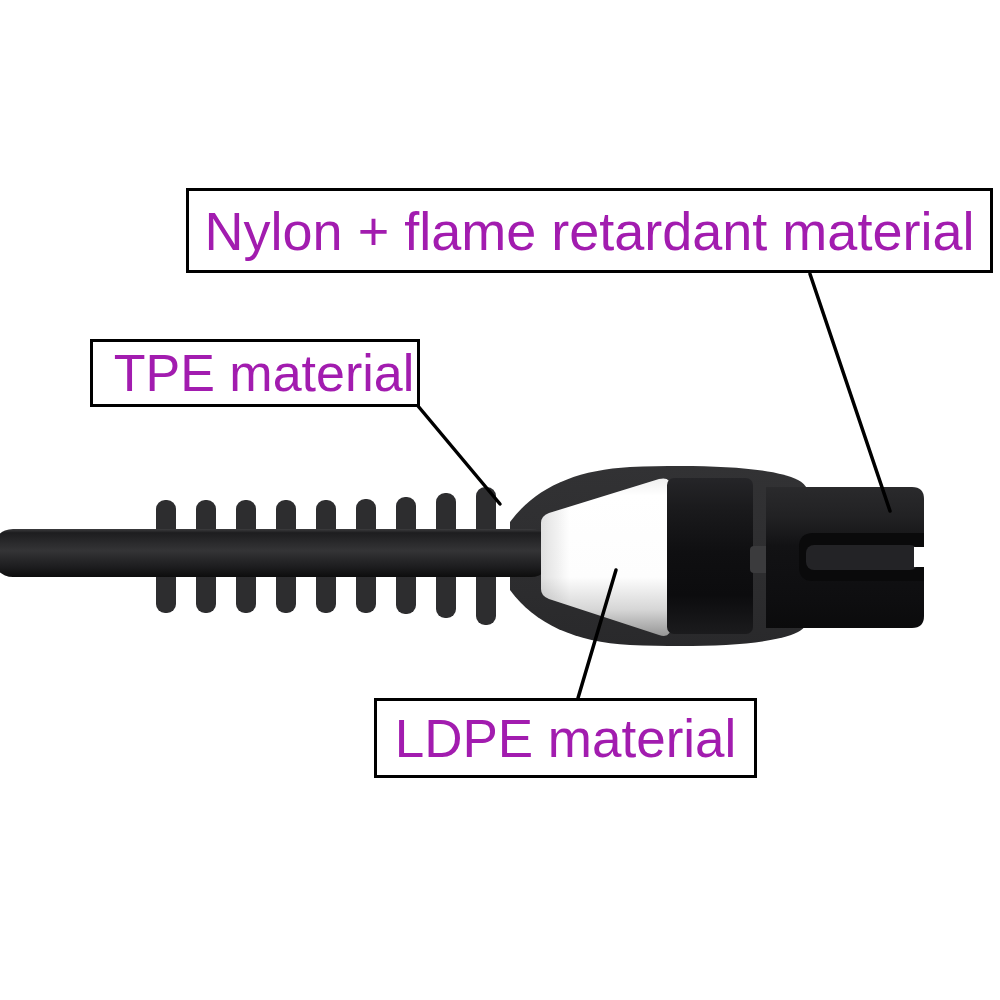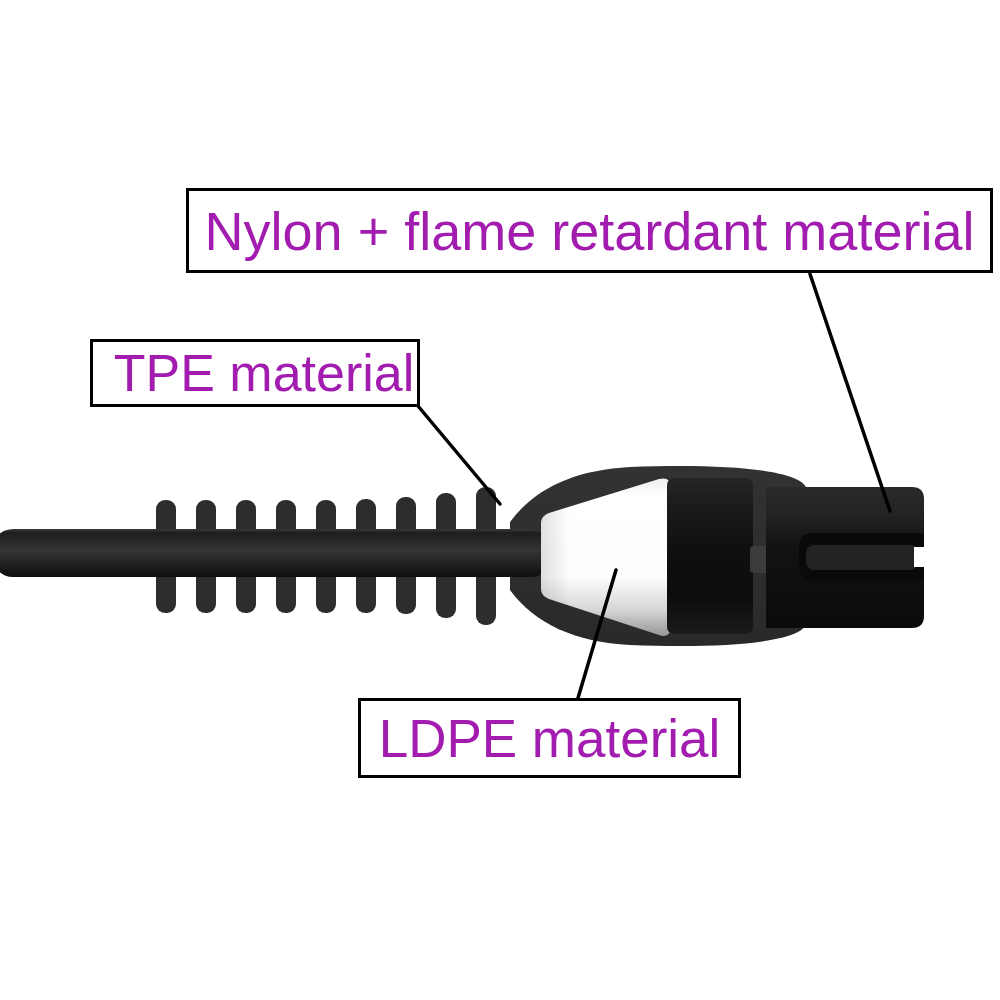--- a/index.html
+++ b/index.html
@@ -43,21 +43,21 @@
   }
   #label-tpe {
     left: 90px;
     top: 339px;
     width: 330px;
     height: 68px;
     font-size: 52px;
     padding-left: 18px;
   }
   #label-ldpe {
-    left: 358px;
+    left: 374px;
     top: 698px;
     width: 383px;
     height: 80px;
     font-size: 53px;
   }
 </style>
 </head>
 <body>
 
 <div class="stage">

